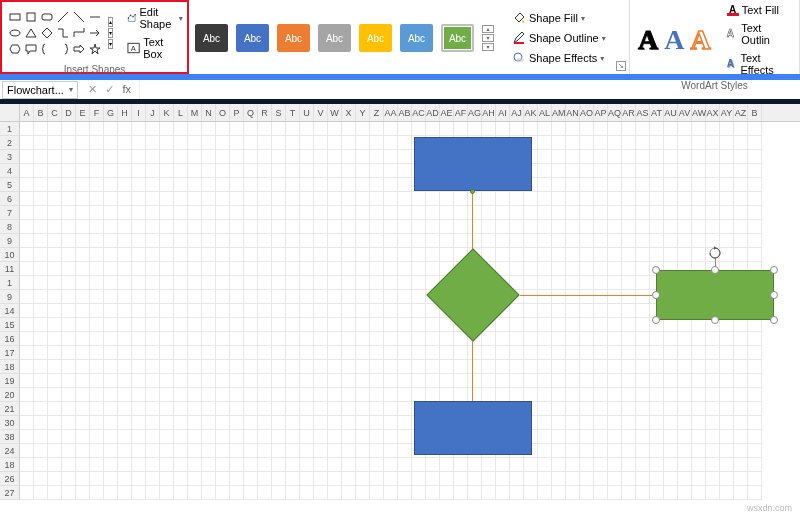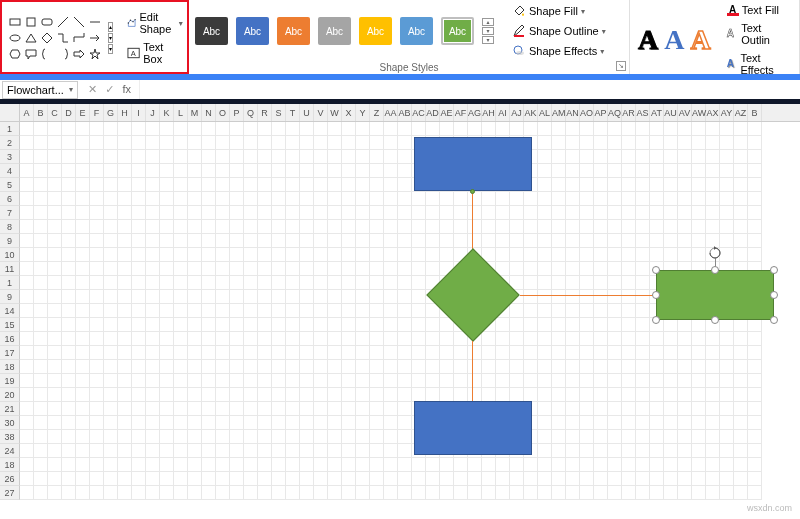--- a/index.html
+++ b/index.html
@@ -182,20 +182,21 @@
         </div>
         <div class="btn-small">
           <svg width="14" height="14" viewBox="0 0 14 14">
               <rect x="1" y="2" width="12" height="10" fill="none" stroke="#333"></rect>
               <text x="4" y="10" font-size="8" fill="#333">A</text>
             </svg>
           <span>Text Box</span>
         </div>
       </div>
     </div>
+    <div class="group-label">Insert Shapes</div>
   </div>
 
   <div class="ribbon-group shape-styles" style="position:relative">
     <div class="group-content" id="swatches">
 
       <div class="style-swatch" style="background: rgb(59, 59, 59);">Abc</div>
         <div class="style-swatch" style="background: rgb(68, 114, 196);">Abc</div>
         <div class="style-swatch" style="background: rgb(237, 125, 49);">Abc</div>
         <div class="style-swatch" style="background: rgb(165, 165, 165);">Abc</div>
         <div class="style-swatch" style="background: rgb(255, 192, 0);">Abc</div>
@@ -226,21 +227,20 @@
         <div class="btn-small">
           <svg viewBox="0 0 14 14">
               <circle cx="6" cy="6" r="4" fill="none" stroke="#4472c4"></circle>
               <ellipse cx="8" cy="9" rx="4" ry="2" fill="#ccc" opacity="0.6"></ellipse>
             </svg>
           <span>Shape Effects</span>
           <span style="font-size:8px;color:#666">▾</span>
         </div>
       </div>
     </div>
-    <div class="group-label">Shape Styles</div>
     <div class="dialog-launcher">↘</div>
   </div>
 
   <div class="ribbon-group wordart" style="position:relative">
     <div class="group-content">
       <div class="wa-letters">
         <span class="wa-letter wa1">A</span>
         <span class="wa-letter wa2">A</span>
         <span class="wa-letter wa3">A</span>
       </div>
@@ -252,20 +252,21 @@
         <div class="btn-small">
           <span style="display:inline-block;width:12px;height:12px;font-weight:bold;font-size:10px;-webkit-text-stroke:0.5px #333;color:transparent">A</span>
           <span>Text Outlin</span>
         </div>
         <div class="btn-small">
           <span style="display:inline-block;width:12px;height:12px;font-weight:bold;font-size:10px;color:#4472c4;text-shadow:1px 1px 1px #888">A</span>
           <span>Text Effects</span>
         </div>
       </div>
     </div>
+    <div class="group-label">WordArt Styles</div>
   </div>
 </div>
 
 <div class="formula-bar">
   <div class="name-box">
     <span>Flowchart...</span>
     <span class="dd">▾</span>
   </div>
   <div class="fb-btns">
     <span>✕</span>

